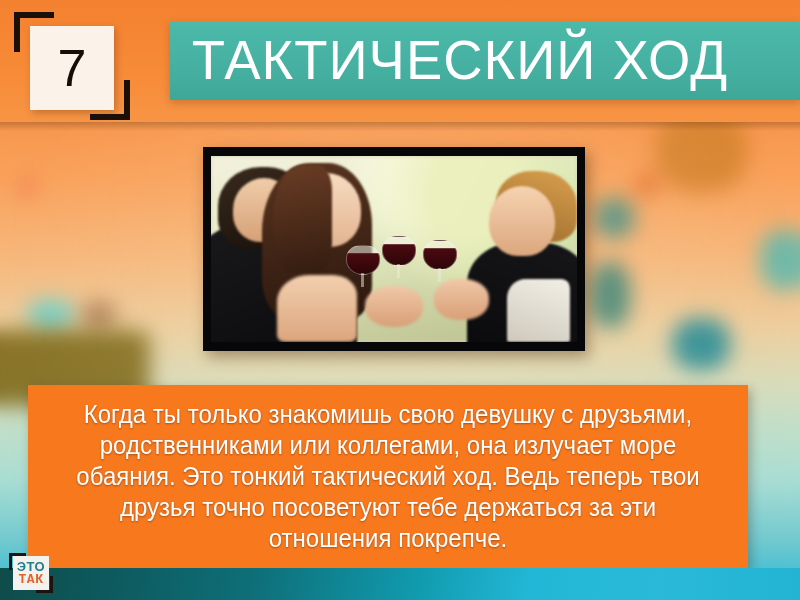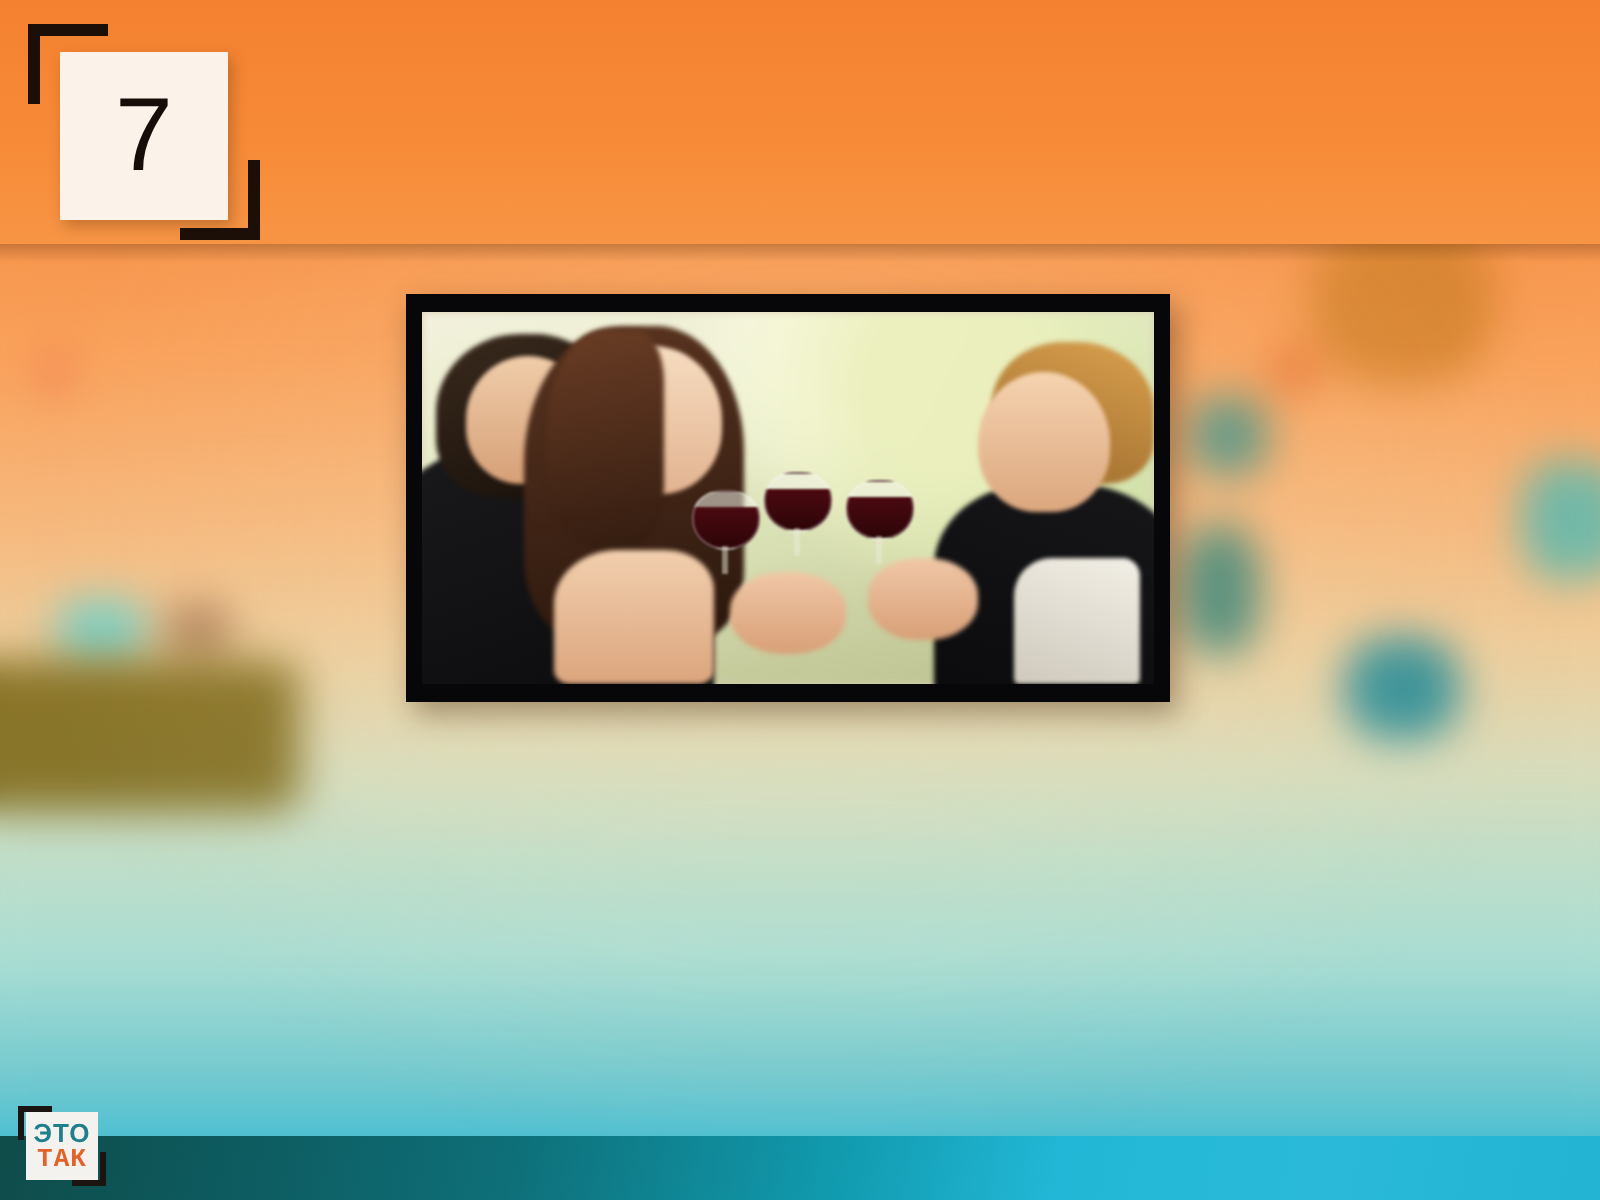--- a/index.html
+++ b/index.html
@@ -297,20 +297,23 @@
   <div class="bokeh" style="left:18px;top:178px;width:18px;height:18px;background:#ef7c51;"></div>
   <div class="bokeh" style="left:28px;top:300px;width:46px;height:30px;background:#5fd0cf;"></div>
   <div class="bokeh" style="left:82px;top:302px;width:34px;height:26px;background:#a2714d;"></div>
   <div class="bokeh" style="left:-40px;top:330px;width:190px;height:76px;background:#7a6412;border-radius:10%;"></div>
   <div class="bokeh" style="left:760px;top:230px;width:50px;height:60px;background:#59b9b0;"></div>
   <div class="bg-haze"></div>
 
   <div class="top-plate"></div>
   <div class="top-plate-shadow"></div>
 
+  <div class="title-bar">
+    <div class="title-text">ТАКТИЧЕСКИЙ ХОД</div>
+  </div>
 
   <div class="badge-wrap">
     <div class="badge-box"></div>
     <div class="badge-num">7</div>
     <div class="bracket tl"></div>
     <div class="bracket br"></div>
   </div>
 
   <div class="photo-frame">
     <div class="photo">
@@ -342,20 +345,27 @@
       <div class="wine" style="left:57%;top:44%;">
         <div class="bowl"></div>
           <div class="stem"></div>
       </div>
 
       <div class="hand" style="left:42%;top:70%;width:16%;height:22%;"></div>
       <div class="hand" style="left:61%;top:66%;width:15%;height:22%;"></div>
     </div>
   </div>
 
+  <div class="caption-band">
+    <div class="caption-text">Когда ты только знакомишь свою девушку с друзьями,
+родственниками или коллегами, она излучает море
+обаяния. Это тонкий тактический ход. Ведь теперь твои
+друзья точно посоветуют тебе держаться за эти
+отношения покрепче.</div>
+  </div>
 
   <div class="bottom-strip"></div>
 
   <div class="logo">
     <div class="logo-box">
       <div class="logo-l1">ЭТО</div>
       <div class="logo-l2">ТАК</div>
     </div>
     <div class="logo-br tl"></div>
     <div class="logo-br br"></div>

